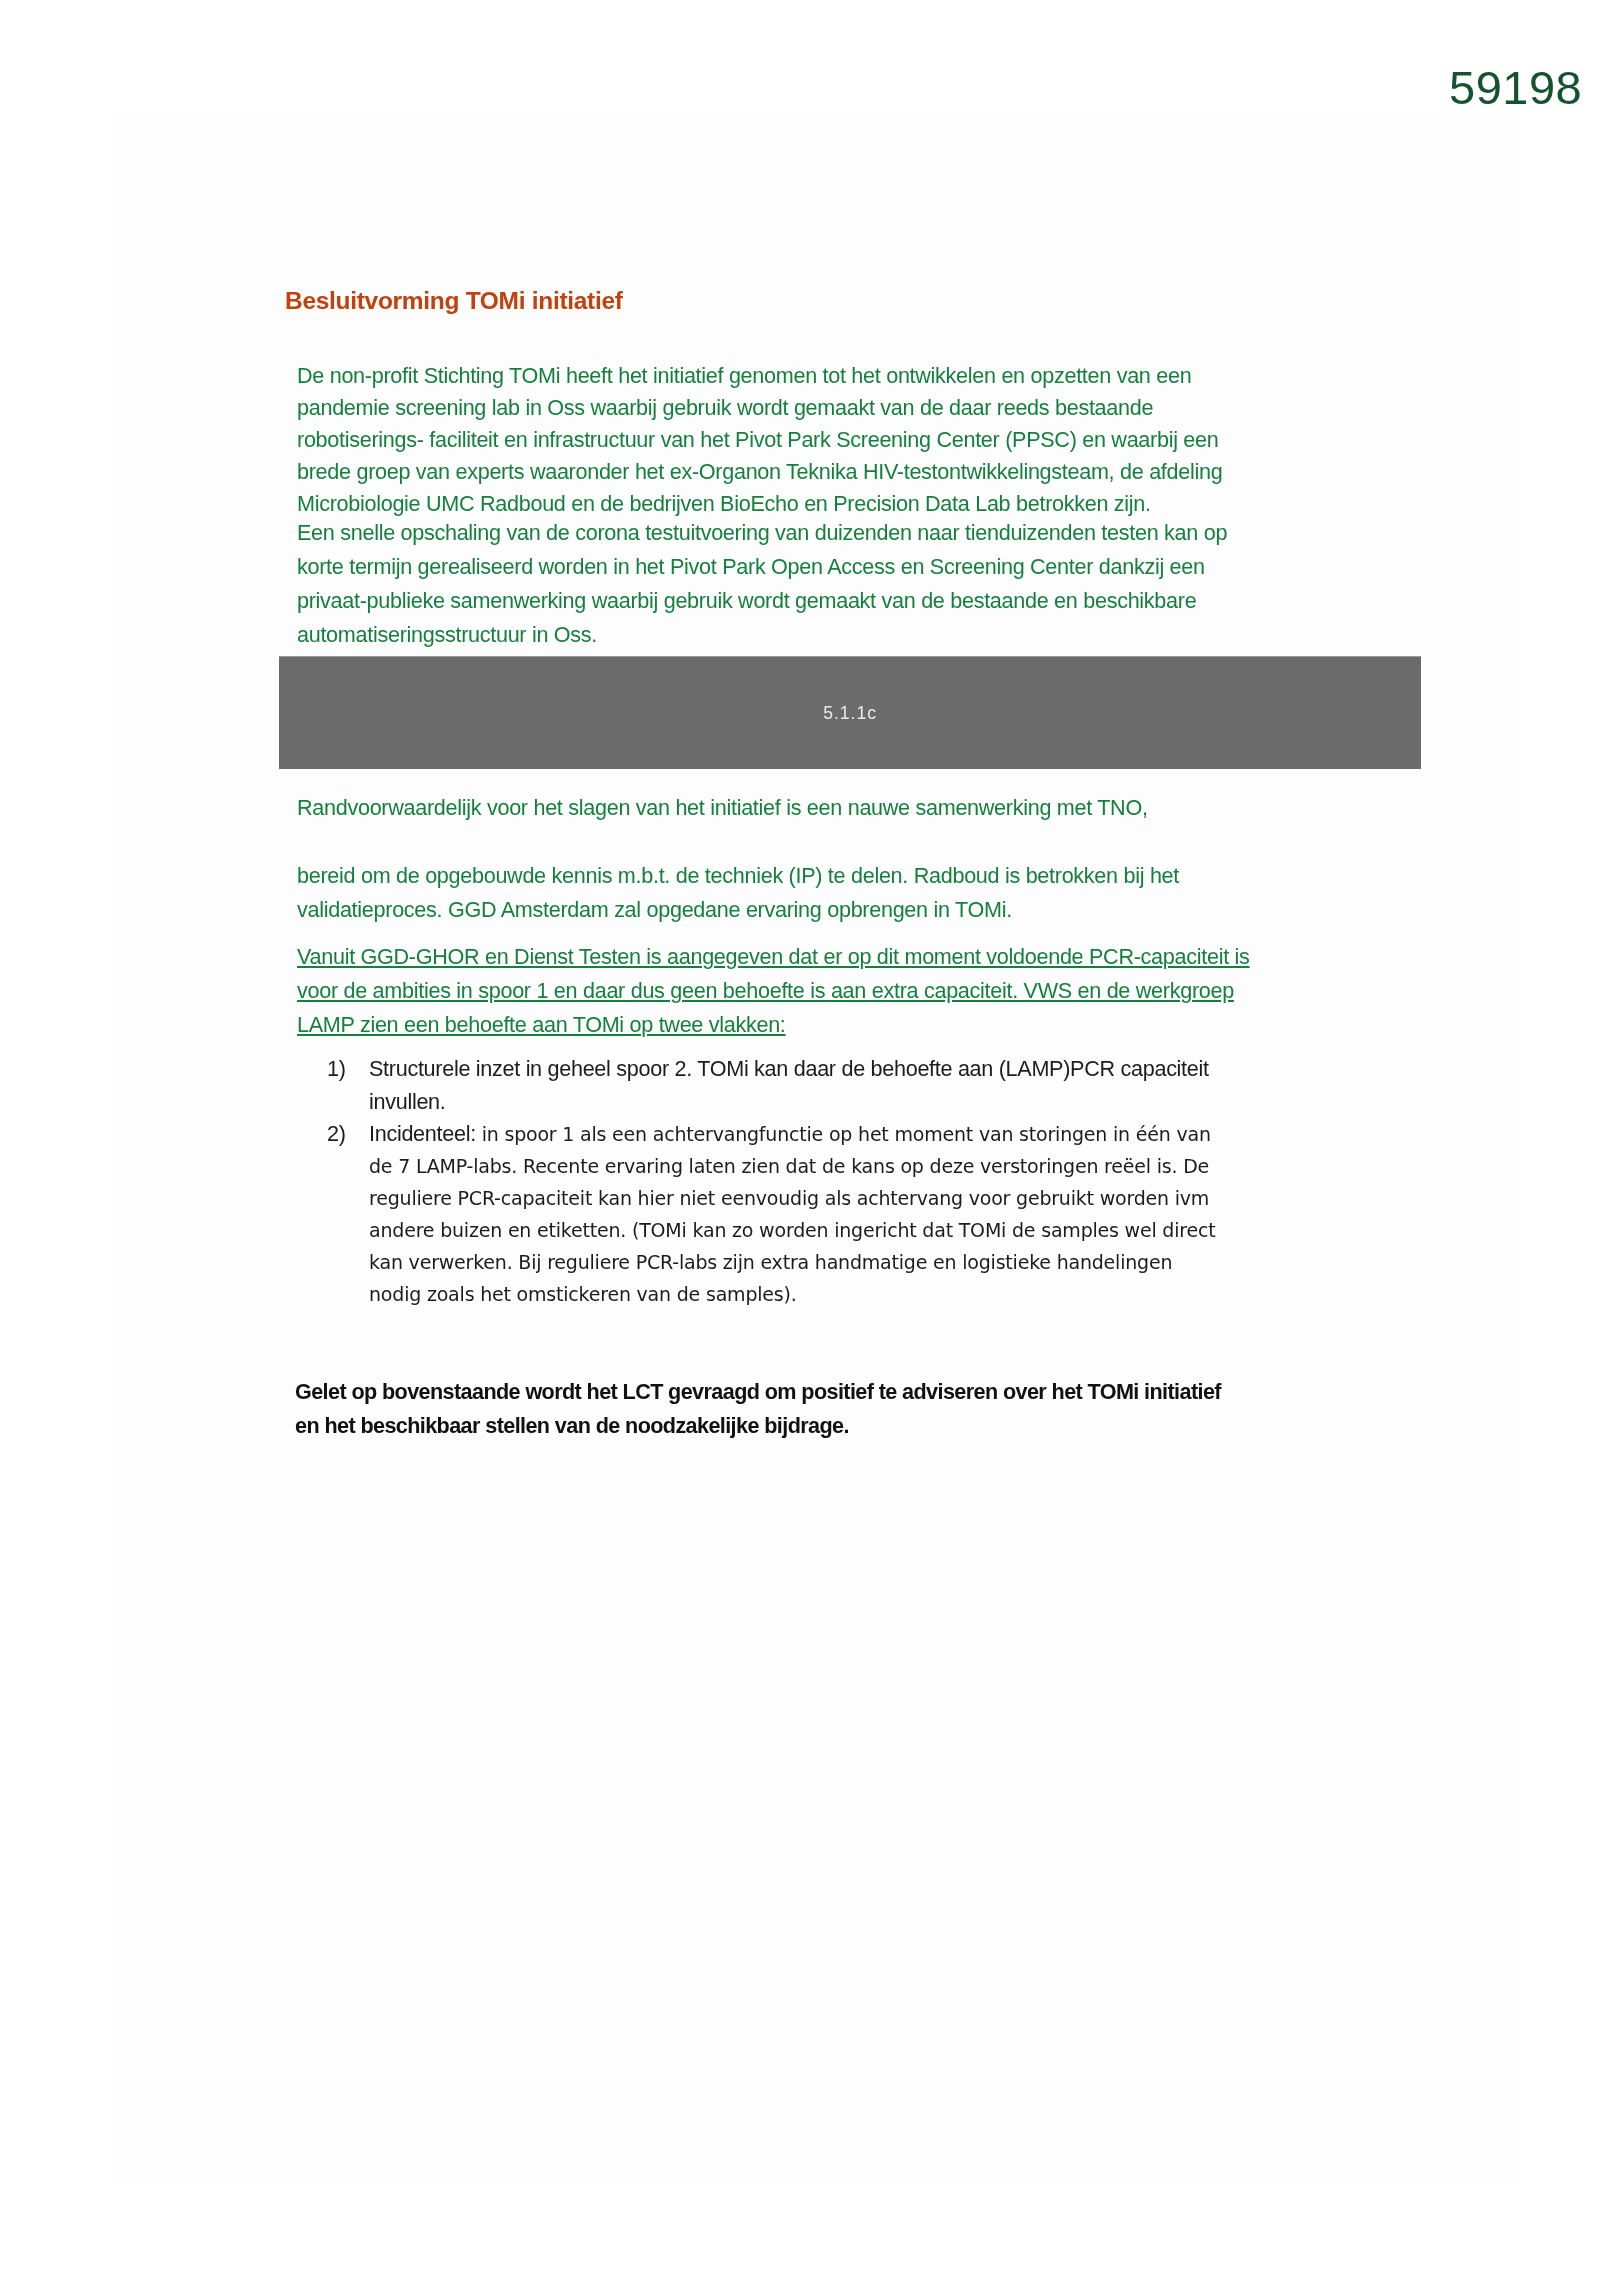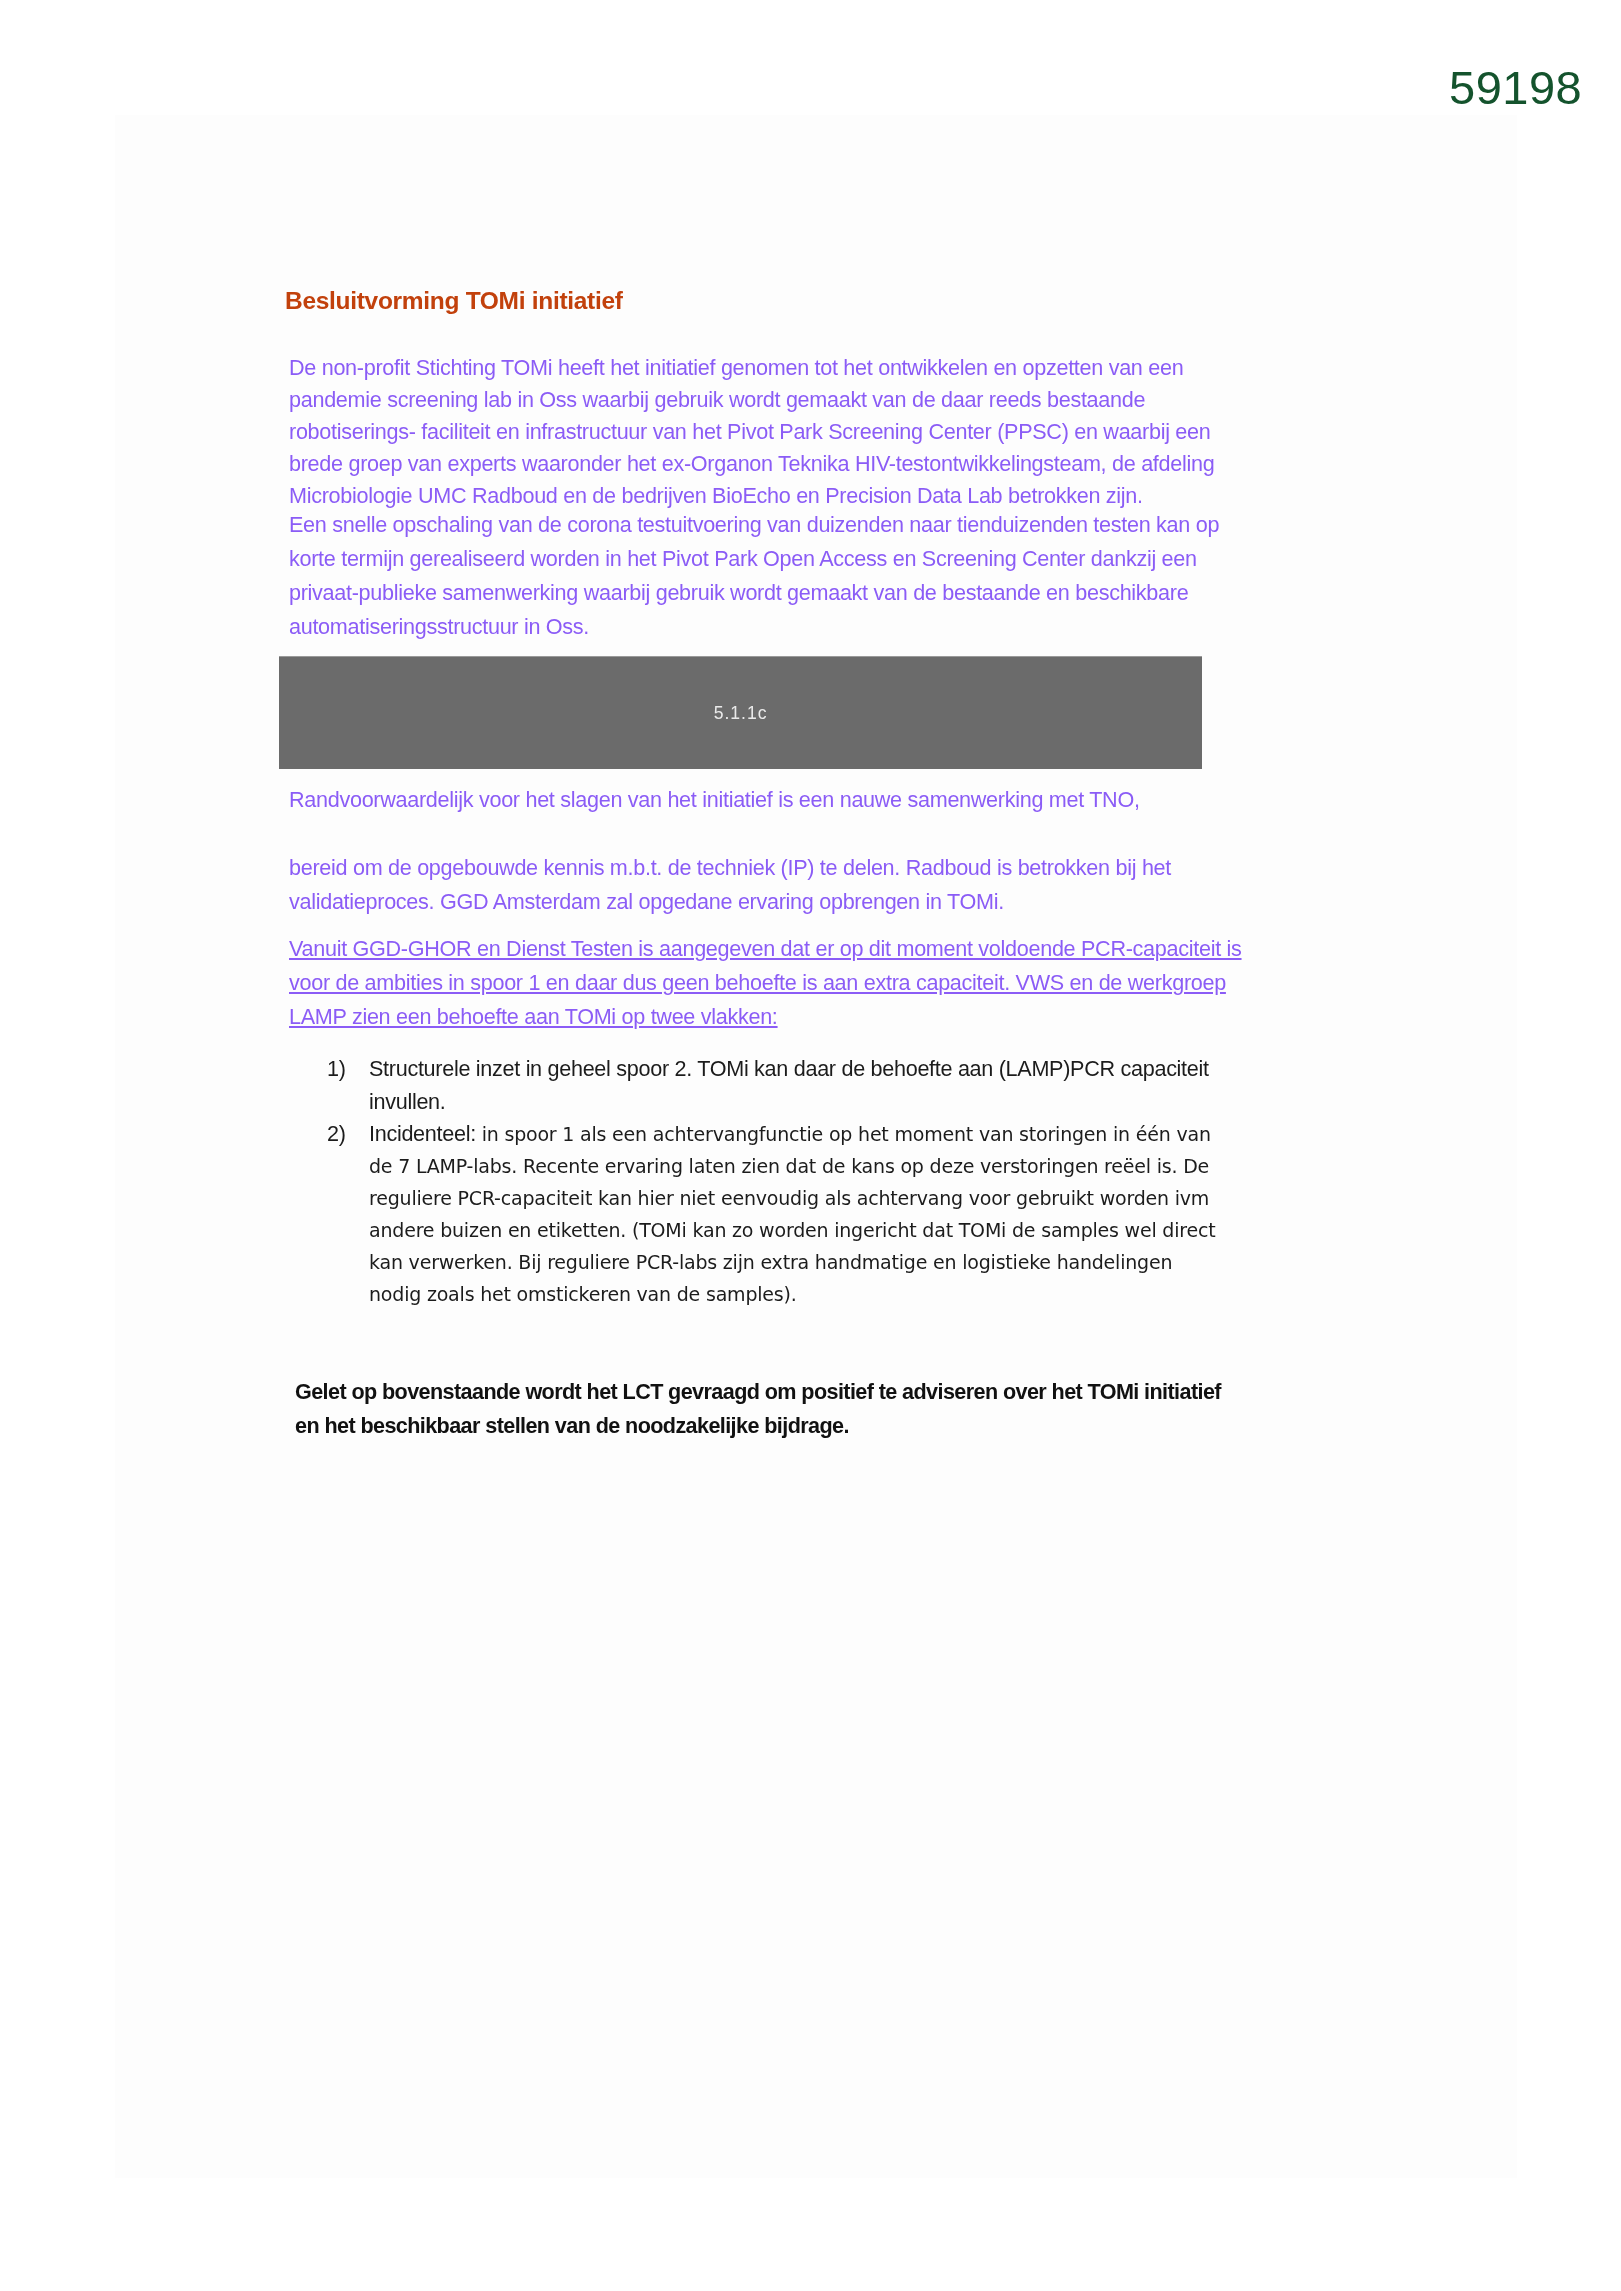--- a/index.html
+++ b/index.html
@@ -46,34 +46,34 @@
       position: absolute;
       top: 4.9px;
       left: 0;
       color: #c2410c;
       letter-spacing: -0.3px;
     }
     .para {
       font-family: "Liberation Sans", sans-serif;
       font-size: 21.6px;
       line-height: 32px;
-      color: #8b5cf6;
-      margin: 4px;
+      color: #15803d;
+      margin: 12px;
       position: absolute;
       left: 0;
       width: 1068px;
       letter-spacing: -0.3px;
     }
     .p1 { top: 66px; line-height: 32px; }
     .p2 { top: 222px; line-height: 34px; }
     .redaction {
       position: absolute;
       left: -5.9px;
       top: 374px;
-      width: 923px;
+      width: 1142px;
       height: 112px;
       background: #6b6b6b;
       display: flex;
       align-items: center;
       justify-content: center;
       border-top: 1px solid #9a9a9a;
     }
     .redaction-code {
       color: #eaeaea;
       font-family: "Liberation Sans", sans-serif;

